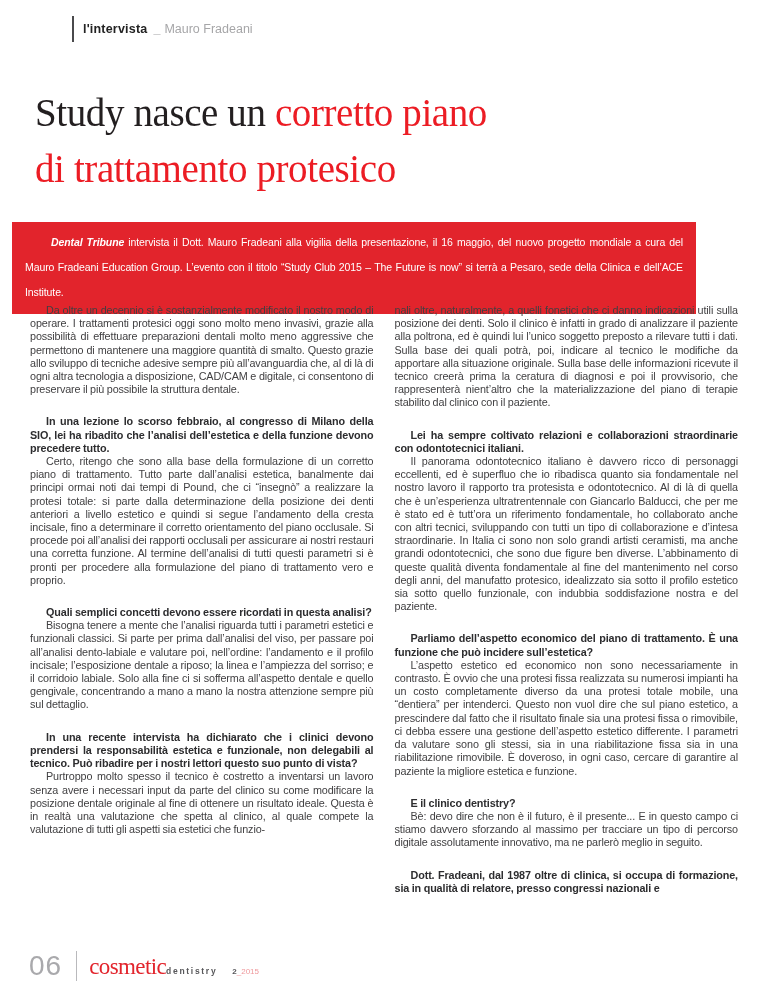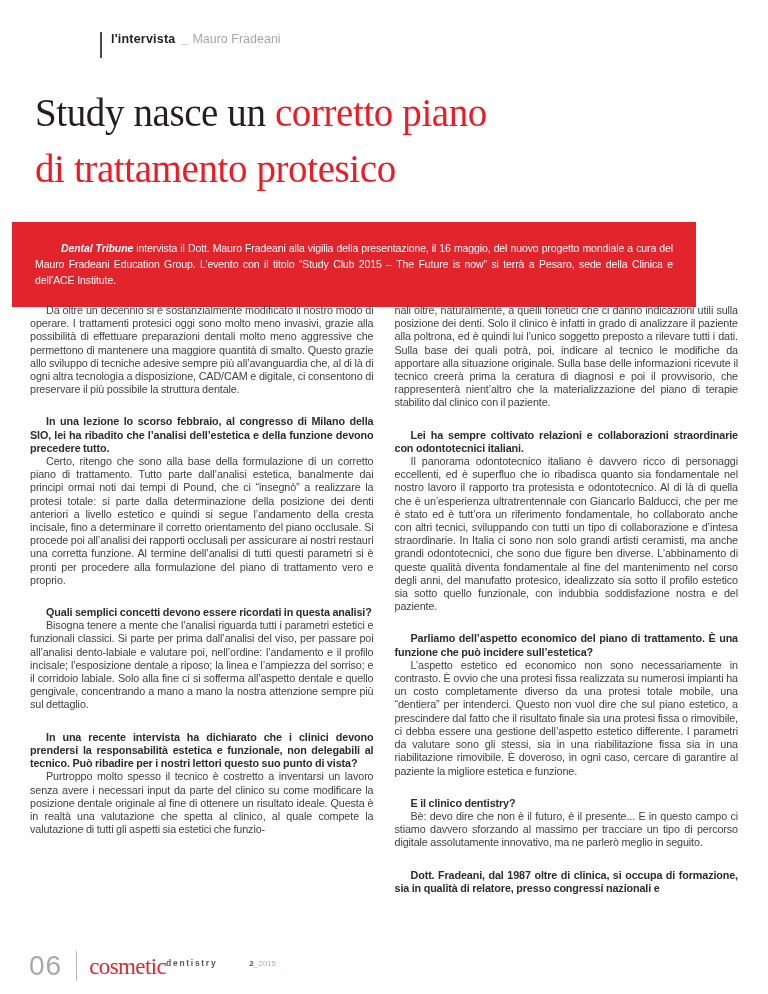--- a/index.html
+++ b/index.html
@@ -8,22 +8,22 @@
     position: relative;
     width: 768px; height: 994px;
     margin: 0 auto;
     background: #ffffff;
     font-family: "Liberation Sans", sans-serif;
     overflow: hidden;
   }
 
   
   .kicker {
-    position: absolute; top: 32px; left: 72px;
-    display: flex; align-items: flex-start; margin-left: 28px;
+    position: absolute; top: 16px; left: 72px;
+    display: flex; align-items: center;
   }
   .kicker-rule { width: 2px; height: 26px; background: #4a4a4c; margin-right: 9px; }
   .kicker-section { font-size: 12.5px; font-weight: bold; color: #232323; letter-spacing: 0.2px; }
   .kicker-sep { font-size: 12.5px; font-weight: bold; color: #a6a6a8; margin: 0 4px 0 6px; }
   .kicker-subject { font-size: 12.5px; color: #a6a6a8; }
 
   
   .title {
     position: absolute; top: 85px; left: 35px; margin: 0;
     font-family: "Liberation Serif", serif;
@@ -35,22 +35,22 @@
   .title .red { color: var(--title-red, #ec1c24); }
 
   
   .banner {
     position: absolute; top: 222px; left: 12px; width: 684px;
     background: var(--accent-red, #e2242c);
     color: #ffffff;
     padding: 8px 13px 9px 13px;
   }
   .banner-text {
-    margin: 10px;
-    font-size: 10.5px; line-height: 16px;
+    margin: 0;
+    font-size: 10.5px; line-height: 25px;
     letter-spacing: -0.1px;
     text-align: justify;
     text-indent: 26px;
   }
   .banner-lead { font-weight: bold; font-style: italic; }
 
   
   .columns {
     position: absolute; top: 304px; left: 30px;
     width: 708px;
@@ -78,21 +78,21 @@
     font-size: 28px; color: #a9a9ac; letter-spacing: 1px; line-height: 30px;
   }
   .footer-divider { width: 1px; height: 30px; background: #b9b9bc; margin: 0 12px 0 14px; }
   .logo { display: flex; }
   .logo-title {
     font-family: "Liberation Serif", serif;
     font-size: 23px; line-height: 19px;
     letter-spacing: -0.6px;
     color: var(--accent-red, #e2242c);
   }
-  .logo-sub-row { display: flex; align-items: baseline; gap: 32px; margin-top: 1px; }
+  .logo-sub-row { display: flex; align-items: baseline; gap: 15px; margin-top: 9px; }
   .logo-subtitle { font-size: 8.5px; font-weight: bold; color: #57575a; letter-spacing: 1.7px; }
   .logo-issue { font-size: 8px; }
   .logo-issue .issue-num { font-weight: bold; color: #57575a; }
   .logo-issue .issue-year { color: #ef989c; text-align: right; }
 </style>
 </head>
 <body>
 
 <div class="page">
 

